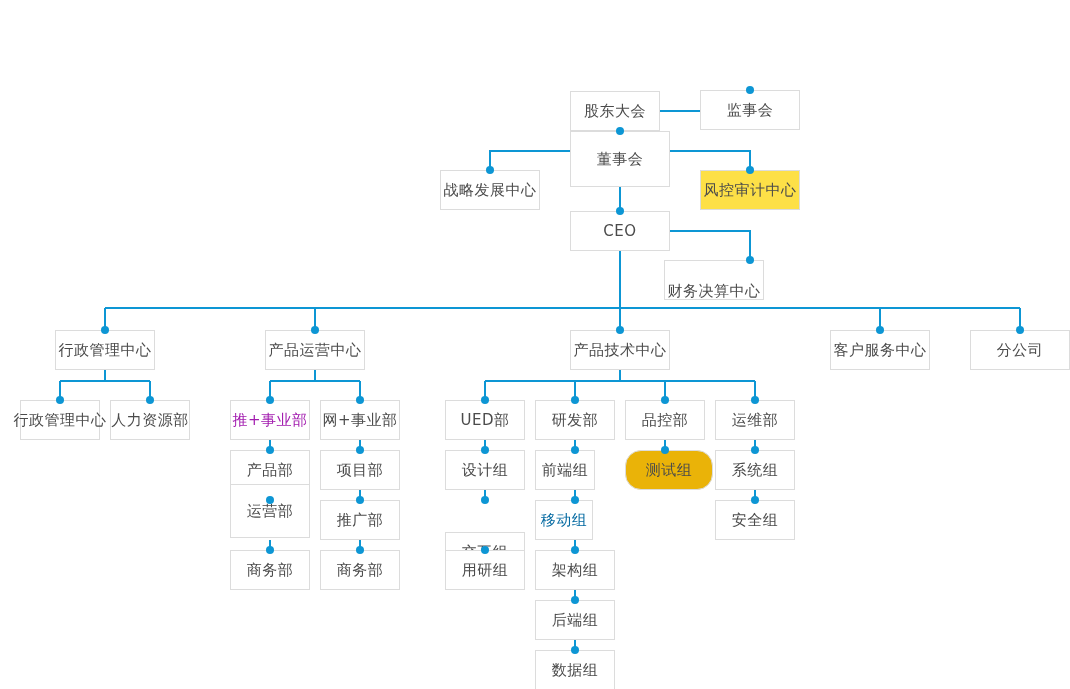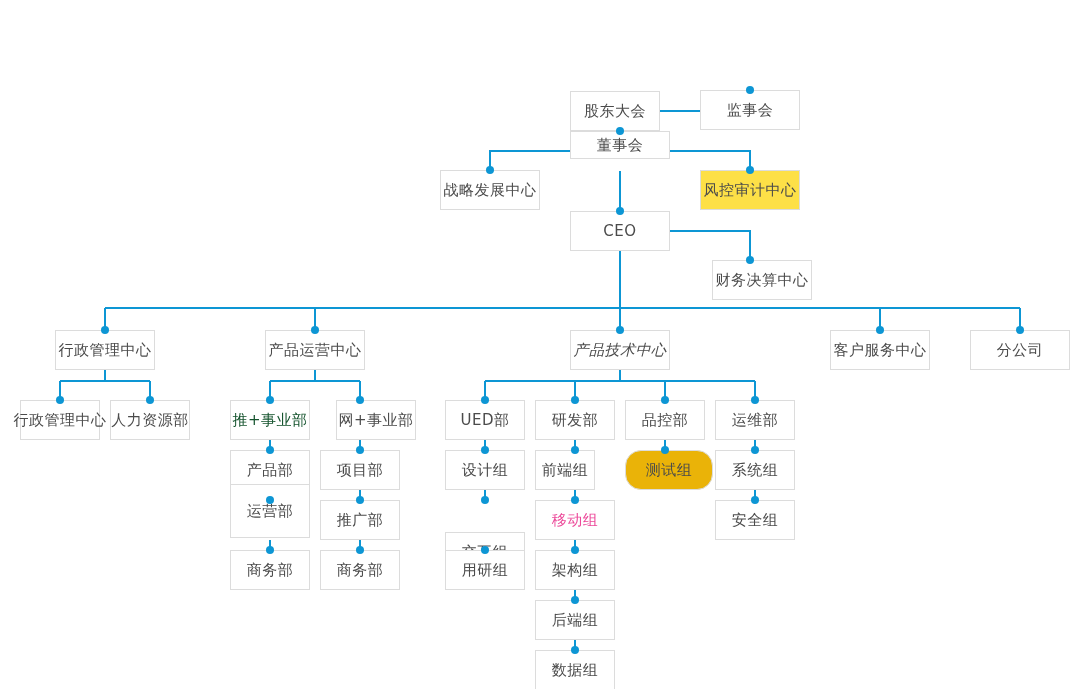--- a/index.html
+++ b/index.html
@@ -102,69 +102,69 @@
       <polyline points="755,440 755,450" fill="none" stroke="#0d96d4" stroke-width="1.5" shape-rendering="crispEdges"></polyline>
       <polyline points="755,490 755,500" fill="none" stroke="#0d96d4" stroke-width="1.5" shape-rendering="crispEdges"></polyline>
     </svg>
   <div id="node-layer">
       <div class="node" style="left: 570px; top: 51px; width: 90px; height: 40px; border-color: rgb(220, 220, 220); background: rgb(255, 255, 255); color: rgb(75, 75, 75); margin-top: 40px;">
         <span class="node-label">股东大会</span>
       </div>
       <div class="node" style="left: 700px; top: 90px; width: 100px; height: 40px; border-color: rgb(220, 220, 220); background: rgb(255, 255, 255); color: rgb(75, 75, 75);">
         <span class="node-label">监事会</span>
       </div>
-      <div class="node" style="left: 570px; top: 131px; width: 100px; height: 28px; border-color: rgb(220, 220, 220); background: rgb(255, 255, 255); color: rgb(75, 75, 75);">
+      <div class="node" style="left: 570px; top: 131px; width: 100px; height: 56px; border-color: rgb(220, 220, 220); background: rgb(255, 255, 255); color: rgb(75, 75, 75);">
         <span class="node-label">董事会</span>
       </div>
       <div class="node" style="left: 440px; top: 170px; width: 100px; height: 40px; border-color: rgb(220, 220, 220); background: rgb(255, 255, 255); color: rgb(75, 75, 75);">
         <span class="node-label">战略发展中心</span>
       </div>
       <div class="node" style="left: 700px; top: 170px; width: 100px; height: 40px; border-color: rgb(220, 220, 220); background: #fde047; color: rgb(75, 75, 75);">
         <span class="node-label">风控审计中心</span>
       </div>
       <div class="node" style="left: 570px; top: 211px; width: 100px; height: 40px; border-color: rgb(220, 220, 220); background: rgb(255, 255, 255); color: rgb(75, 75, 75);">
         <span class="node-label">CEO</span>
       </div>
-      <div class="node" style="left: 712px; top: 260px; width: 100px; height: 40px; border-color: rgb(220, 220, 220); background: rgb(255, 255, 255); color: rgb(75, 75, 75);">
+      <div class="node" style="left: 664px; top: 260px; width: 100px; height: 40px; border-color: rgb(220, 220, 220); background: rgb(255, 255, 255); color: rgb(75, 75, 75); align-items: flex-end;">
         <span class="node-label">财务决算中心</span>
       </div>
       <div class="node" style="left: 55px; top: 330px; width: 100px; height: 40px; border-color: rgb(220, 220, 220); background: rgb(255, 255, 255); color: rgb(75, 75, 75);">
         <span class="node-label">行政管理中心</span>
       </div>
       <div class="node" style="left: 265px; top: 330px; width: 100px; height: 40px; border-color: rgb(220, 220, 220); background: rgb(255, 255, 255); color: rgb(75, 75, 75);">
         <span class="node-label">产品运营中心</span>
       </div>
-      <div class="node" style="left: 570px; top: 330px; width: 100px; height: 40px; border-color: rgb(220, 220, 220); background: rgb(255, 255, 255); color: rgb(75, 75, 75); font-style: italic;">
+      <div class="node" style="left: 570px; top: 330px; width: 100px; height: 40px; border-color: rgb(220, 220, 220); background: rgb(255, 255, 255); color: rgb(75, 75, 75);">
         <span class="node-label">产品技术中心</span>
       </div>
       <div class="node" style="left: 830px; top: 330px; width: 100px; height: 40px; border-color: rgb(220, 220, 220); background: rgb(255, 255, 255); color: rgb(75, 75, 75);">
         <span class="node-label">客户服务中心</span>
       </div>
       <div class="node" style="left: 970px; top: 330px; width: 100px; height: 40px; border-color: rgb(220, 220, 220); background: rgb(255, 255, 255); color: rgb(75, 75, 75);">
         <span class="node-label">分公司</span>
       </div>
       <div class="node" style="left: 20px; top: 400px; width: 80px; height: 40px; border-color: rgb(220, 220, 220); background: rgb(255, 255, 255); color: rgb(75, 75, 75);">
         <span class="node-label">行政管理中心</span>
       </div>
       <div class="node" style="left: 110px; top: 400px; width: 80px; height: 40px; border-color: rgb(220, 220, 220); background: rgb(255, 255, 255); color: rgb(75, 75, 75);">
         <span class="node-label">人力资源部</span>
       </div>
-      <div class="node" style="left: 230px; top: 400px; width: 80px; height: 40px; border-color: rgb(220, 220, 220); background: rgb(255, 255, 255); color: #14532d;">
+      <div class="node" style="left: 230px; top: 400px; width: 80px; height: 40px; border-color: rgb(220, 220, 220); background: rgb(255, 255, 255); color: #a21caf;">
         <span class="node-label">推+事业部</span>
       </div>
       <div class="node" style="left: 230px; top: 450px; width: 80px; height: 40px; border-color: rgb(220, 220, 220); background: rgb(255, 255, 255); color: rgb(75, 75, 75);">
         <span class="node-label">产品部</span>
       </div>
       <div class="node" style="left: 230px; top: 484px; width: 80px; height: 54px; border-color: rgb(220, 220, 220); background: rgb(255, 255, 255); color: rgb(75, 75, 75);">
         <span class="node-label">运营部</span>
       </div>
       <div class="node" style="left: 230px; top: 550px; width: 80px; height: 40px; border-color: rgb(220, 220, 220); background: rgb(255, 255, 255); color: rgb(75, 75, 75);">
         <span class="node-label">商务部</span>
       </div>
-      <div class="node" style="left: 320px; top: 400px; width: 80px; height: 40px; border-color: rgb(220, 220, 220); background: rgb(255, 255, 255); color: rgb(75, 75, 75); margin-left: 16px;">
+      <div class="node" style="left: 320px; top: 400px; width: 80px; height: 40px; border-color: rgb(220, 220, 220); background: rgb(255, 255, 255); color: rgb(75, 75, 75);">
         <span class="node-label">网+事业部</span>
       </div>
       <div class="node" style="left: 320px; top: 450px; width: 80px; height: 40px; border-color: rgb(220, 220, 220); background: rgb(255, 255, 255); color: rgb(75, 75, 75);">
         <span class="node-label">项目部</span>
       </div>
       <div class="node" style="left: 320px; top: 500px; width: 80px; height: 40px; border-color: rgb(220, 220, 220); background: rgb(255, 255, 255); color: rgb(75, 75, 75);">
         <span class="node-label">推广部</span>
       </div>
       <div class="node" style="left: 320px; top: 550px; width: 80px; height: 40px; border-color: rgb(220, 220, 220); background: rgb(255, 255, 255); color: rgb(75, 75, 75);">
         <span class="node-label">商务部</span>
@@ -180,21 +180,21 @@
       </div>
       <div class="node" style="left: 445px; top: 550px; width: 80px; height: 40px; border-color: rgb(220, 220, 220); background: rgb(255, 255, 255); color: rgb(75, 75, 75);">
         <span class="node-label">用研组</span>
       </div>
       <div class="node" style="left: 535px; top: 400px; width: 80px; height: 40px; border-color: rgb(220, 220, 220); background: rgb(255, 255, 255); color: rgb(75, 75, 75);">
         <span class="node-label">研发部</span>
       </div>
       <div class="node" style="left: 535px; top: 450px; width: 60px; height: 40px; border-color: rgb(220, 220, 220); background: rgb(255, 255, 255); color: rgb(75, 75, 75);">
         <span class="node-label">前端组</span>
       </div>
-      <div class="node" style="left: 535px; top: 500px; width: 80px; height: 40px; border-color: rgb(220, 220, 220); background: rgb(255, 255, 255); color: #ec4899;">
+      <div class="node" style="left: 535px; top: 500px; width: 58px; height: 40px; border-color: rgb(220, 220, 220); background: rgb(255, 255, 255); color: #0369a1;">
         <span class="node-label">移动组</span>
       </div>
       <div class="node" style="left: 535px; top: 550px; width: 80px; height: 40px; border-color: rgb(220, 220, 220); background: rgb(255, 255, 255); color: rgb(75, 75, 75);">
         <span class="node-label">架构组</span>
       </div>
       <div class="node" style="left: 535px; top: 600px; width: 80px; height: 40px; border-color: rgb(220, 220, 220); background: rgb(255, 255, 255); color: rgb(75, 75, 75);">
         <span class="node-label">后端组</span>
       </div>
       <div class="node" style="left: 535px; top: 650px; width: 80px; height: 40px; border-color: rgb(220, 220, 220); background: rgb(255, 255, 255); color: rgb(75, 75, 75);">
         <span class="node-label">数据组</span>

